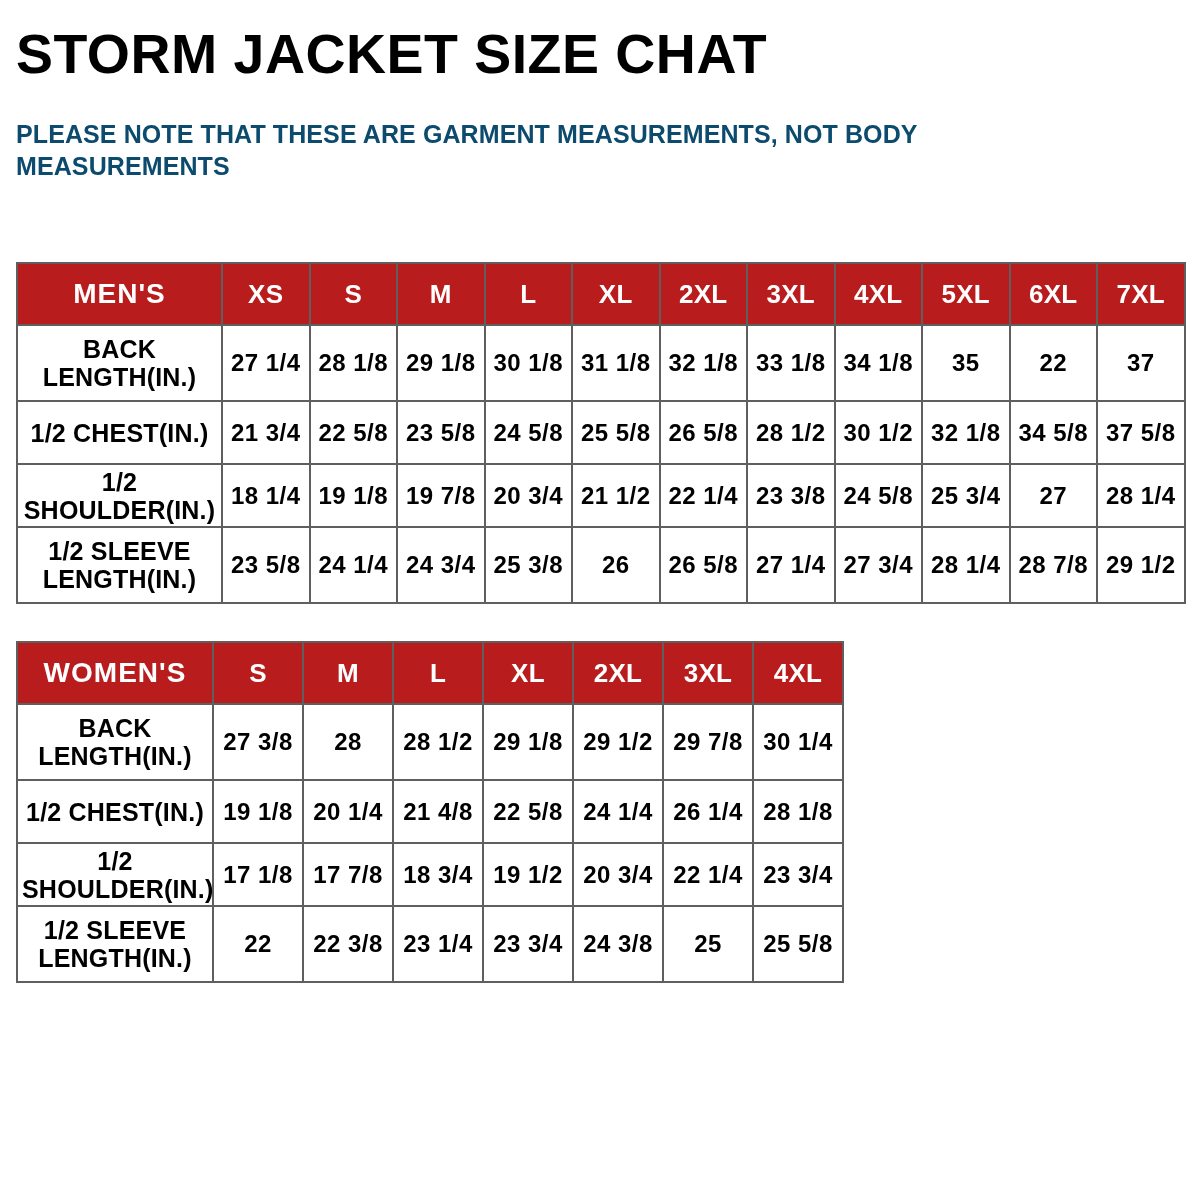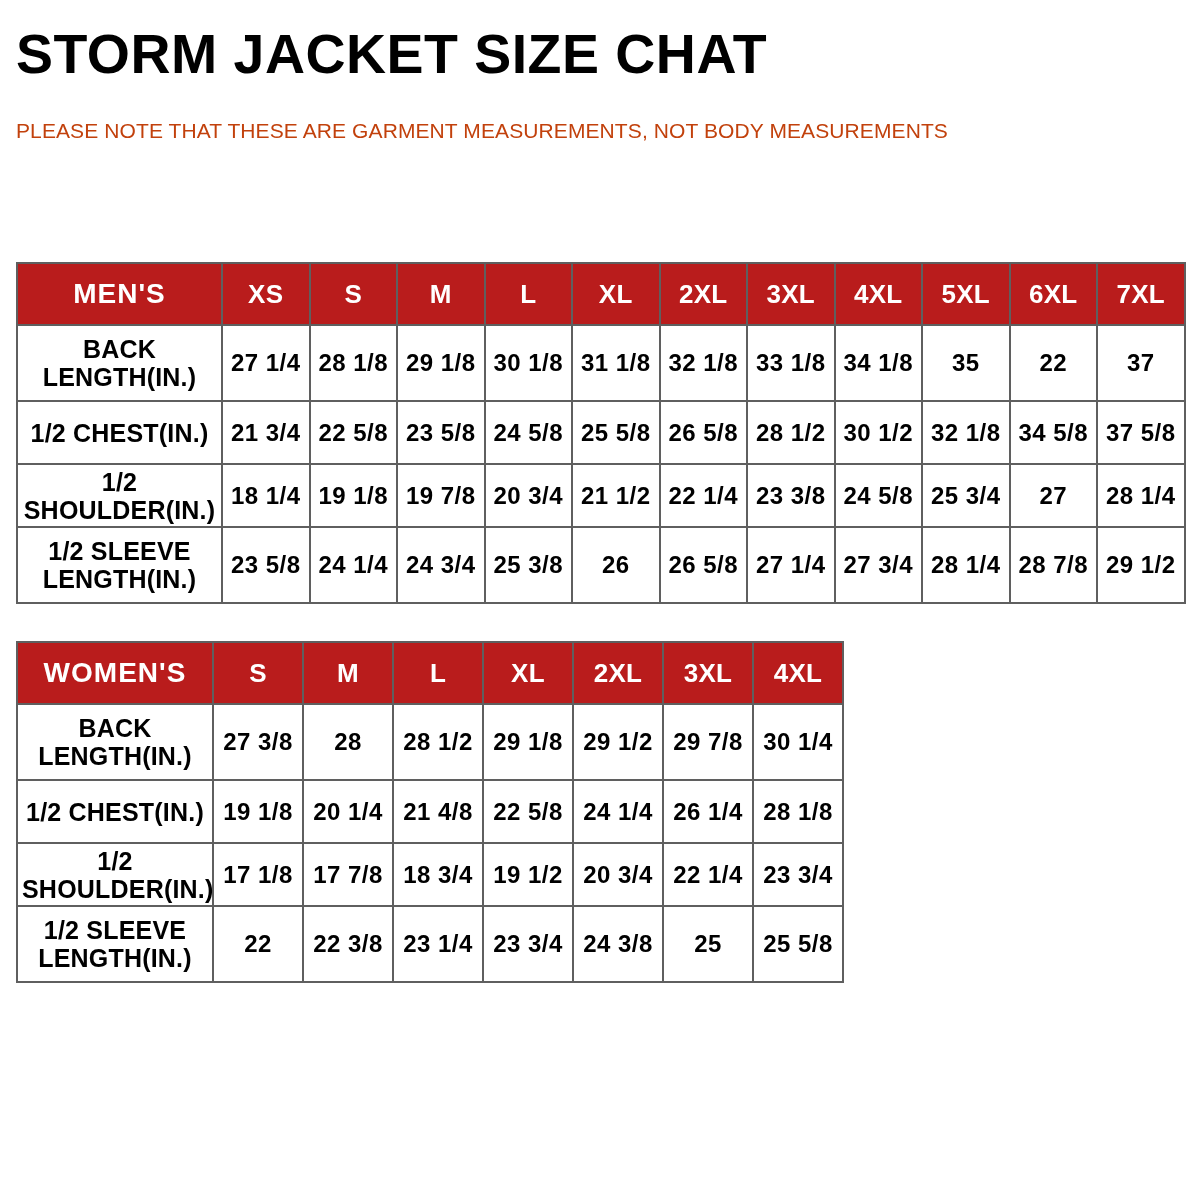--- a/index.html
+++ b/index.html
@@ -39,24 +39,24 @@
     transform: scaleX(0.99);
     transform-origin: left top;
   }
 
   
   .note {
     position: absolute;
     left: 16px;
     top: 118px;
     width: 960px;
-    font-size: 21px;
+    font-size: 25px;
     line-height: 1.28;
-    color: #c2410c;
-    font-weight: normal;
+    color: #0c4a6e;
+    font-weight: bold;
     letter-spacing: 0.1px;
   }
 
   
   .table-wrap {
     position: absolute;
   }
   #men-table-wrap  { left: 16px; top: 262px;  width: 1168px; }
   #women-table-wrap{ left: 16px; top: 641px;  width: 828px;  }
 

